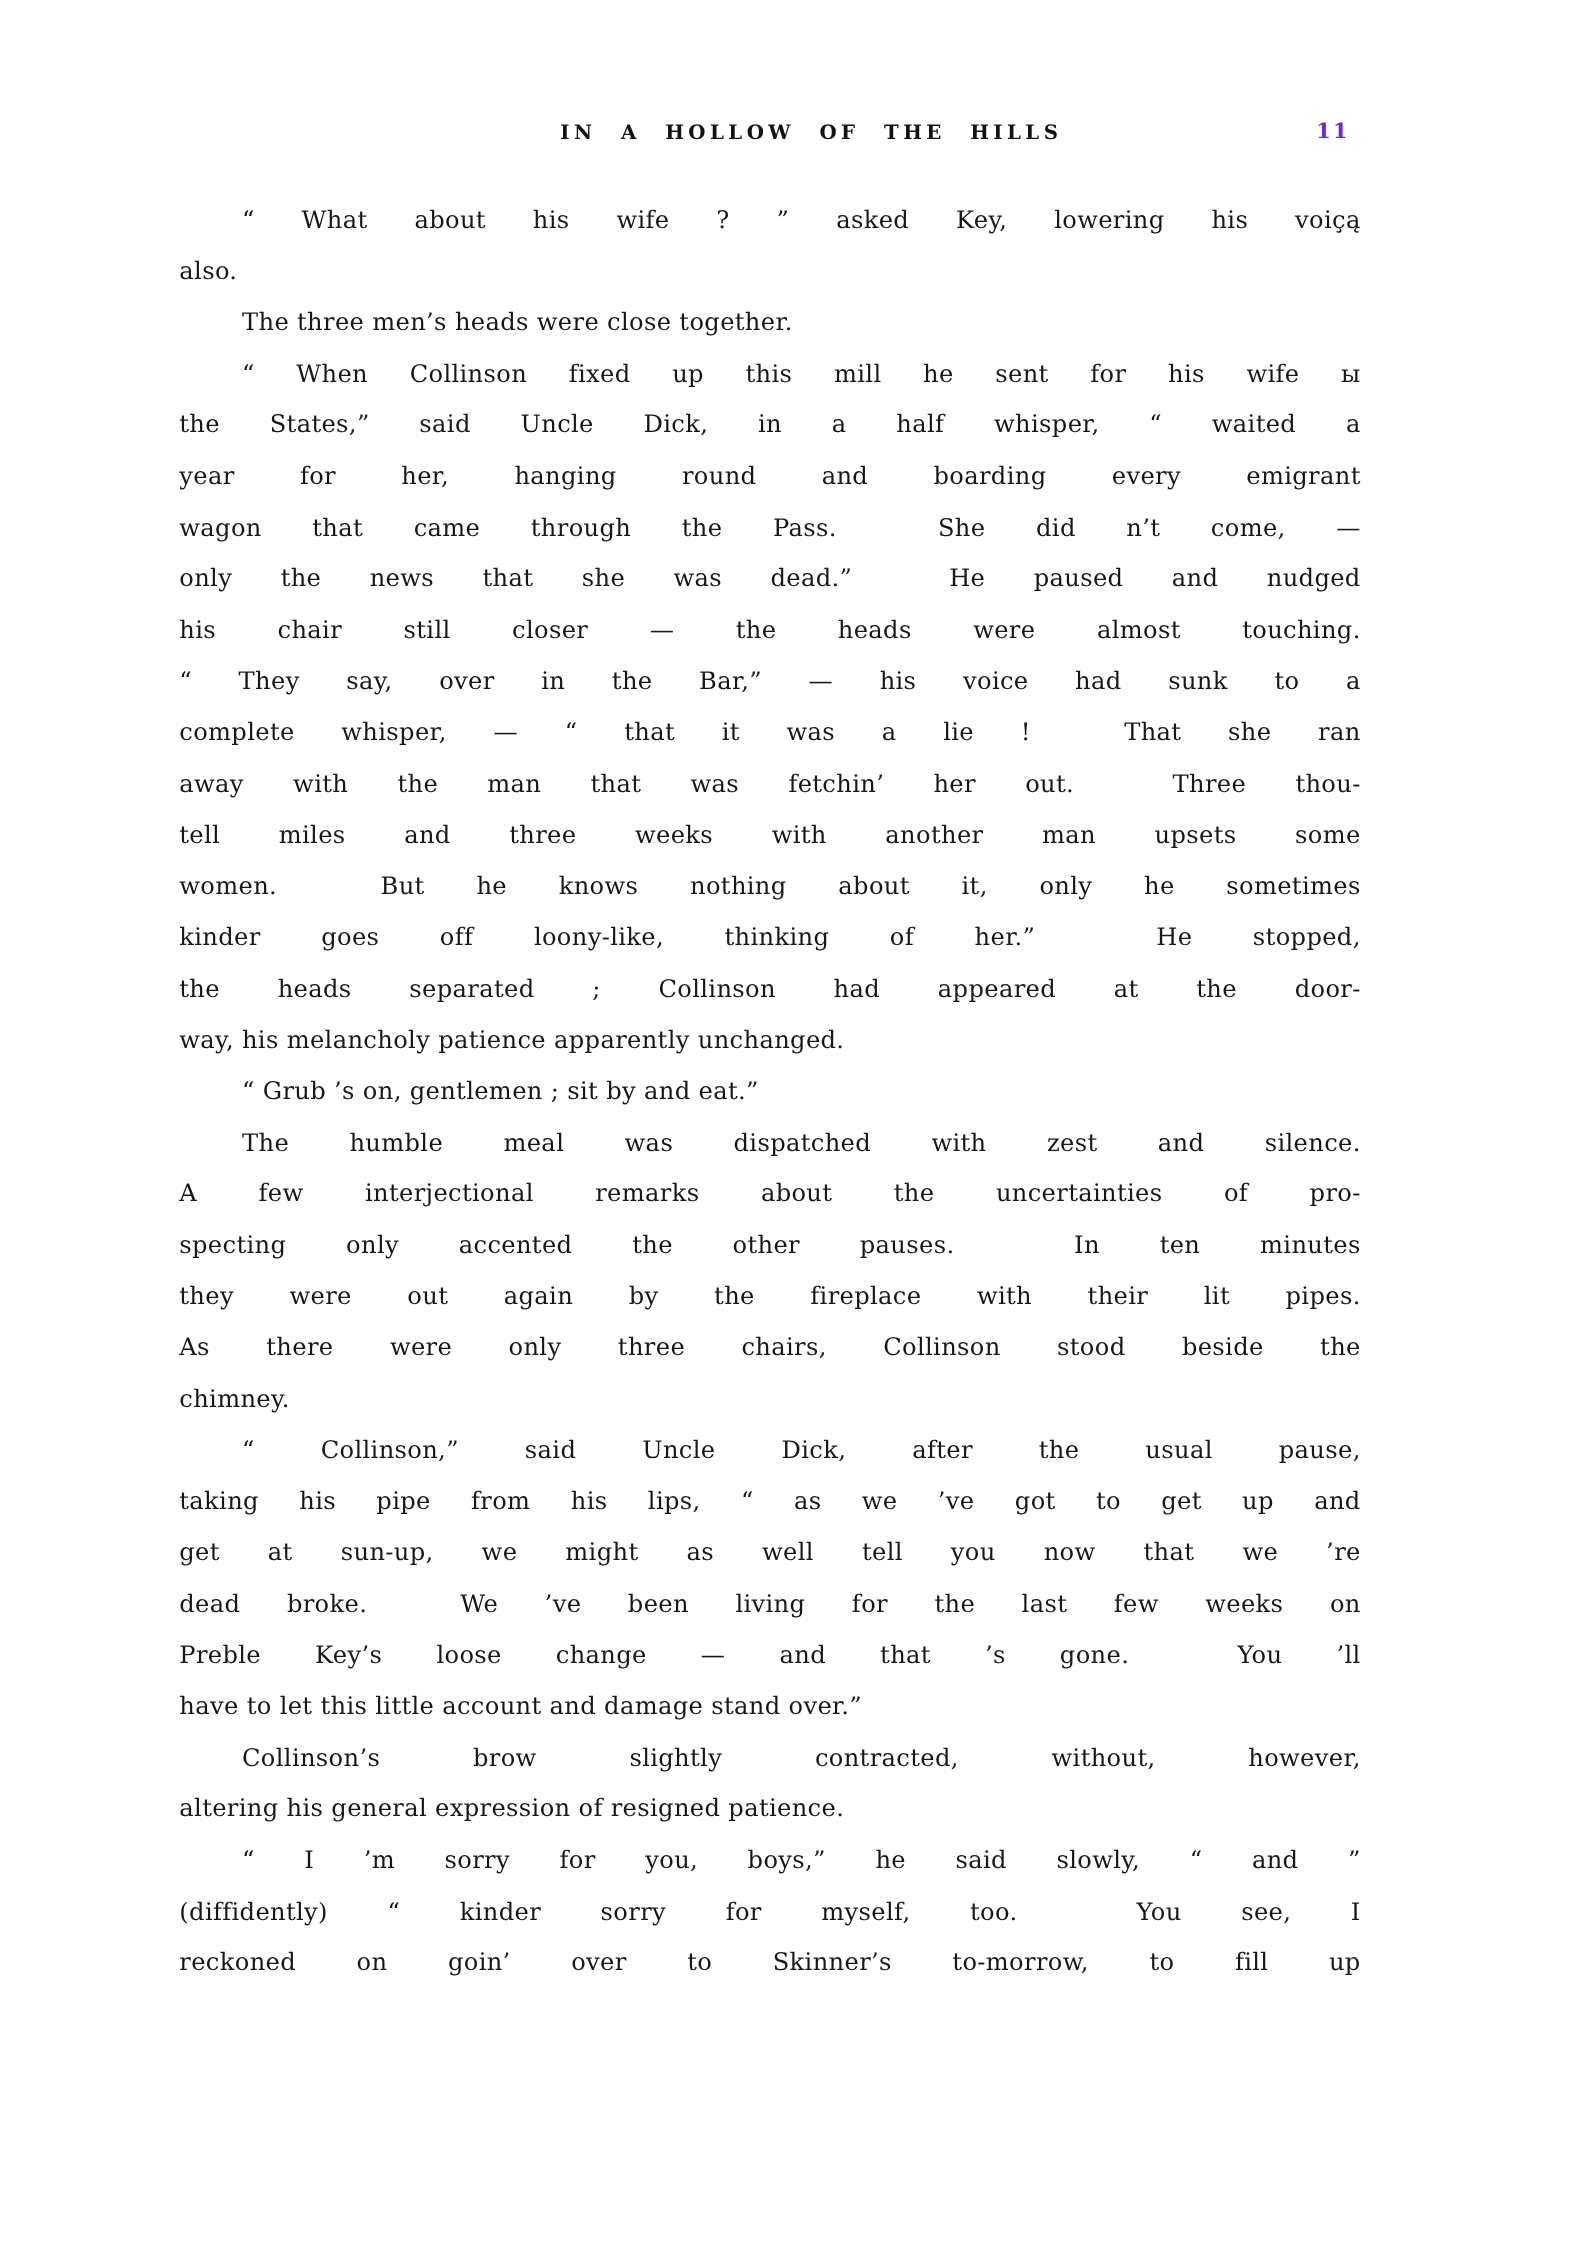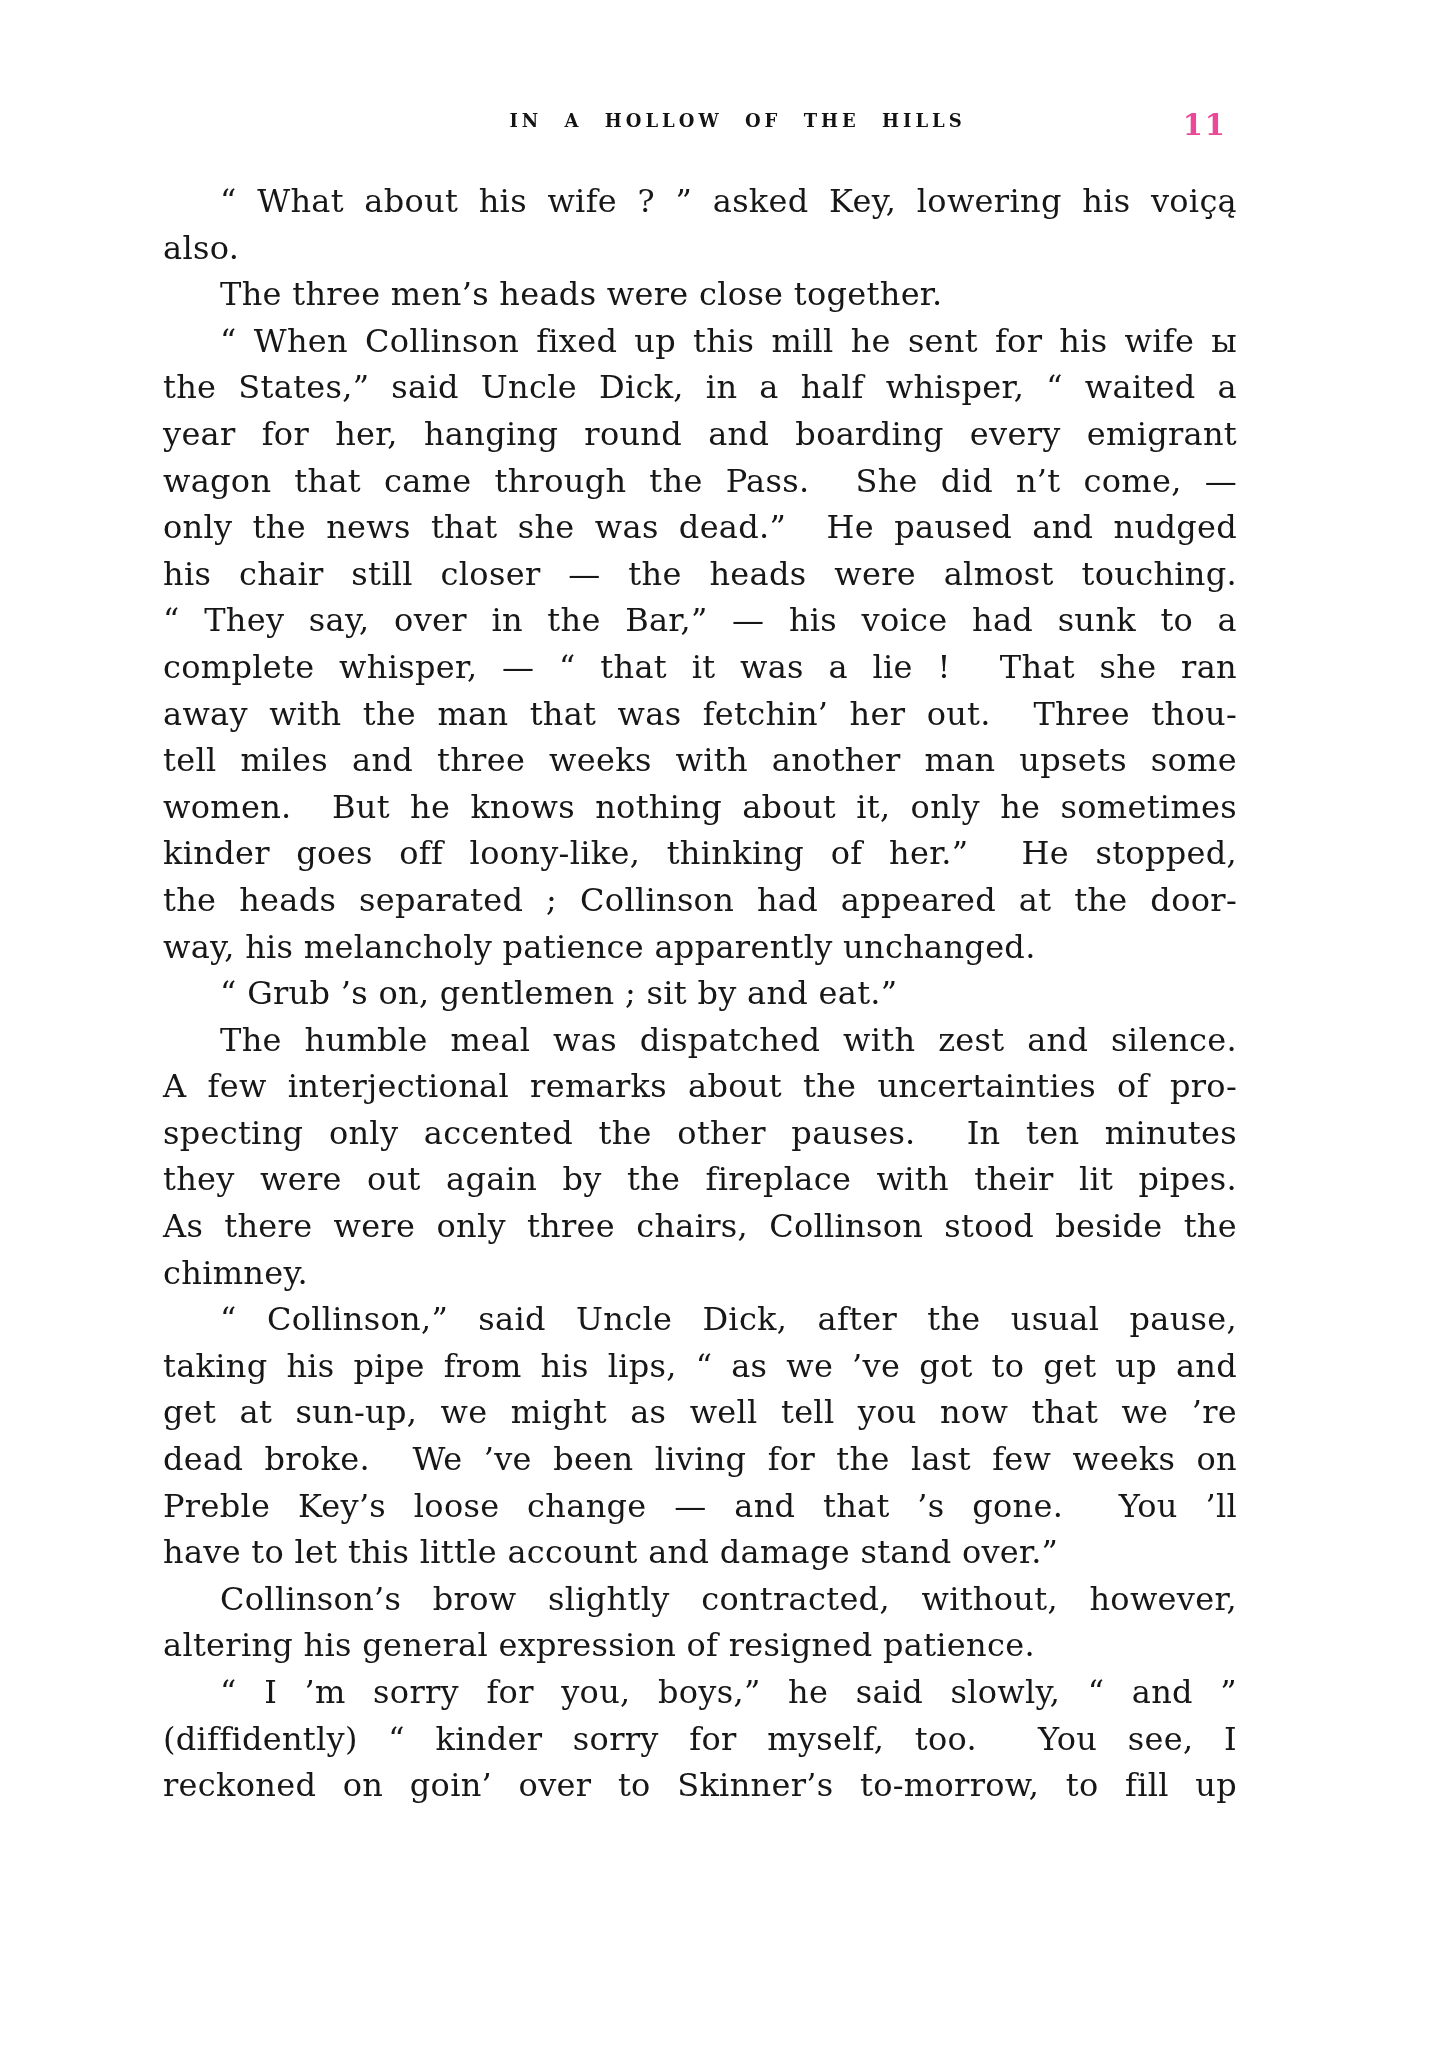--- a/index.html
+++ b/index.html
@@ -38,35 +38,35 @@
     font-size: 18px;
     font-weight: bold;
     letter-spacing: 4px;
     word-spacing: 12px;
     color: #131313;
   }
   .page-number {
     position: absolute;
     right: 10px;
     top: -2px;
-    font-size: 29px;
+    font-size: 19px;
     font-weight: bold;
     letter-spacing: 2px;
-    color: #ec4899;
+    color: #6d28d9;
   }
   .text-block {
     position: absolute;
     top: 178px;
     left: 0;
     right: 0;
   }
   .line {
     height: 46.6px;
     line-height: 46.6px;
-    font-size: 32px;
+    font-size: 22px;
     letter-spacing: 0.3px;
     white-space: pre-wrap;
     text-align: justify;
     color: #171717;
   }
   .line.j {
     text-align-last: justify;
   }
   .line.ind {
     padding-left: 57px;

